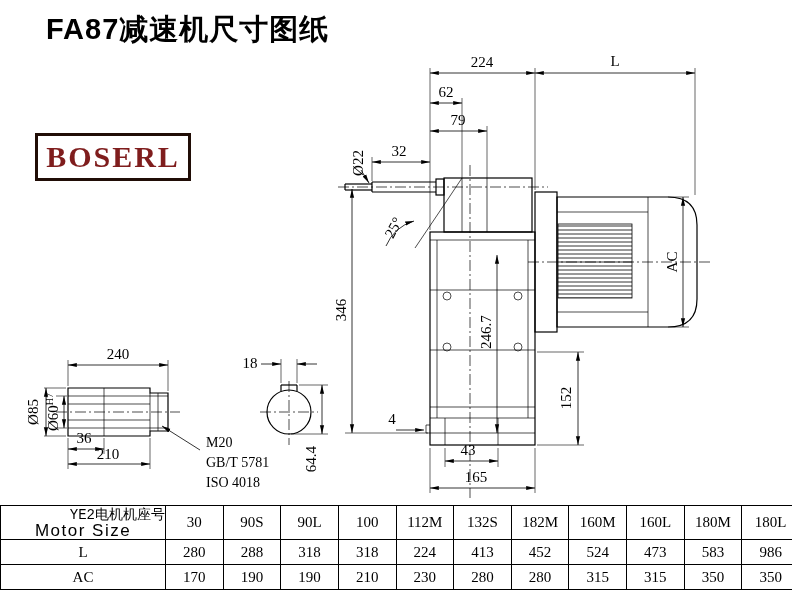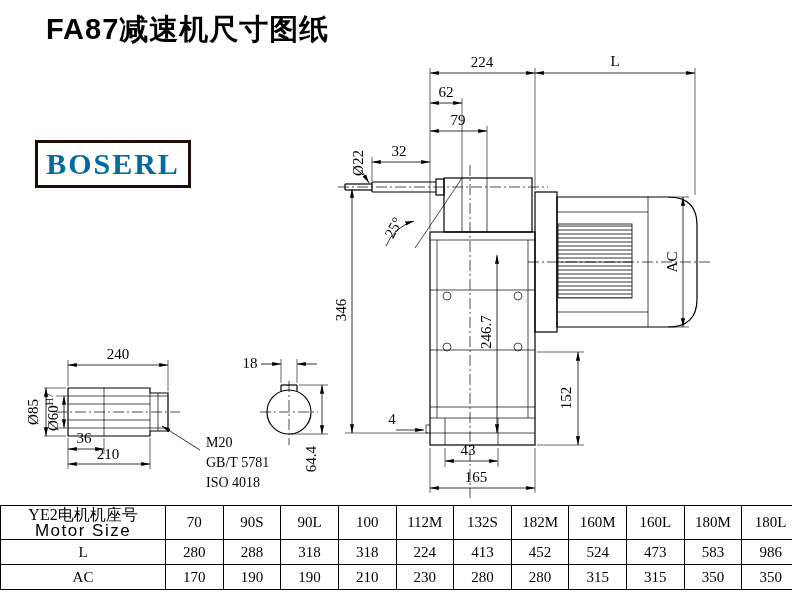--- a/index.html
+++ b/index.html
@@ -1,36 +1,36 @@
 <!DOCTYPE html>
 <html><head>
 <meta charset="utf-8">
 <style>
   html,body{margin:0;padding:0;background:#fff;}
   #sheet{position:relative;width:792px;height:614px;background:#fff;overflow:hidden;
          font-family:"Liberation Sans",sans-serif;color:#000;}
   #title{position:absolute;left:46px;top:10px;font-size:29px;font-weight:bold;letter-spacing:1px;}
-  #logo{position:absolute;left:35px;top:140px;width:150px;height:42px;border:3px solid #200d06;
+  #logo{position:absolute;left:35px;top:133px;width:150px;height:42px;border:3px solid #200d06;
         display:flex;align-items:center;justify-content:center;
-        font-family:"Liberation Serif",serif;font-weight:bold;font-size:30px;color:#0369a1;letter-spacing:2px;}
+        font-family:"Liberation Serif",serif;font-weight:bold;font-size:30px;color:#7f1d1d;letter-spacing:2px;}
   svg{position:absolute;left:0;top:0;}
   .out{stroke:#000;stroke-width:1.2;fill:none}
   .thin{stroke:#000;stroke-width:.7;fill:none}
   .ext{stroke:#000;stroke-width:.6;fill:none}
   .dim{stroke:#000;stroke-width:.8;fill:none}
   .cl{stroke:#000;stroke-width:.7;fill:none;stroke-dasharray:11 3 2 3}
   .dtxt{font-family:"Liberation Serif",serif;font-size:15px;fill:#000}
   .small{font-size:14px}
   table{position:absolute;left:0;top:505px;width:800px;border-collapse:collapse;table-layout:fixed;
         font-family:"Liberation Serif",serif;font-size:15px;}
   td{border:1px solid #000;text-align:center;vertical-align:middle;padding:0;}
   tr.hdr{height:34px}
   tr.datarow{height:25px}
   col.c0{width:165px}
-  .cn{font-family:Liberation Serif, serif;font-size:16px;line-height:16px;}
+  .cn{font-family:Liberation Mono, monospace;font-size:14px;line-height:16px;text-align:right;}
   .en{font-family:"Liberation Sans",sans-serif;font-size:17px;letter-spacing:1.5px;line-height:15px;}
 </style>
 </head>
 <body>
 
 <div id="sheet">
 
   <div id="title">FA87减速机尺寸图纸</div>
   <div id="logo">BOSERL</div>
 
@@ -214,21 +214,21 @@
         <col>
         <col>
         <col>
     </colgroup>
     <tbody>
         <tr class="hdr">
       <td>
         <div class="cn">YE2电机机座号</div>
         <div class="en">Motor Size</div>
       </td>
-      <td>70</td>
+      <td>30</td>
       <td>90S</td>
       <td>90L</td>
       <td>100</td>
       <td>112M</td>
       <td>132S</td>
       <td>182M</td>
       <td>160M</td>
       <td>160L</td>
       <td>180M</td>
       <td>180L</td>

